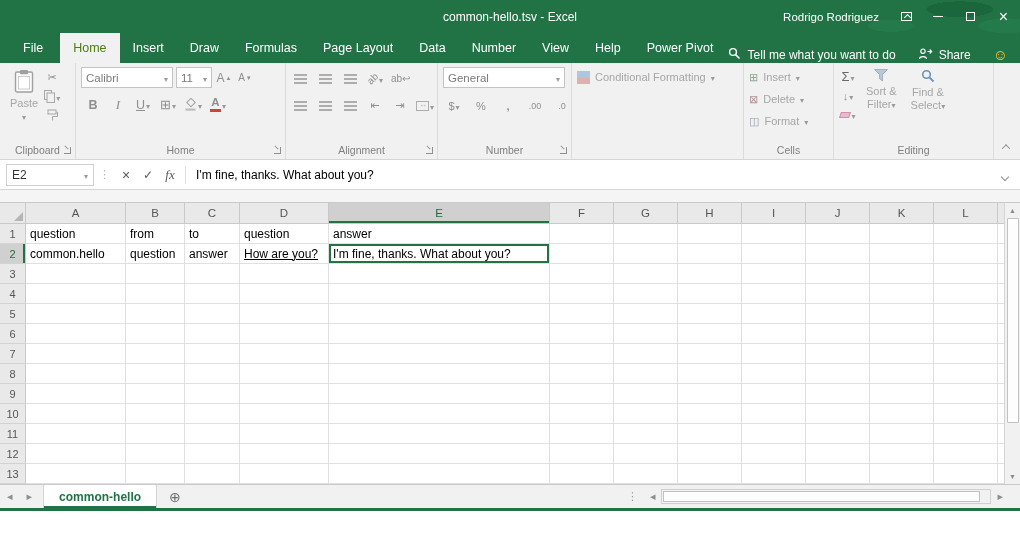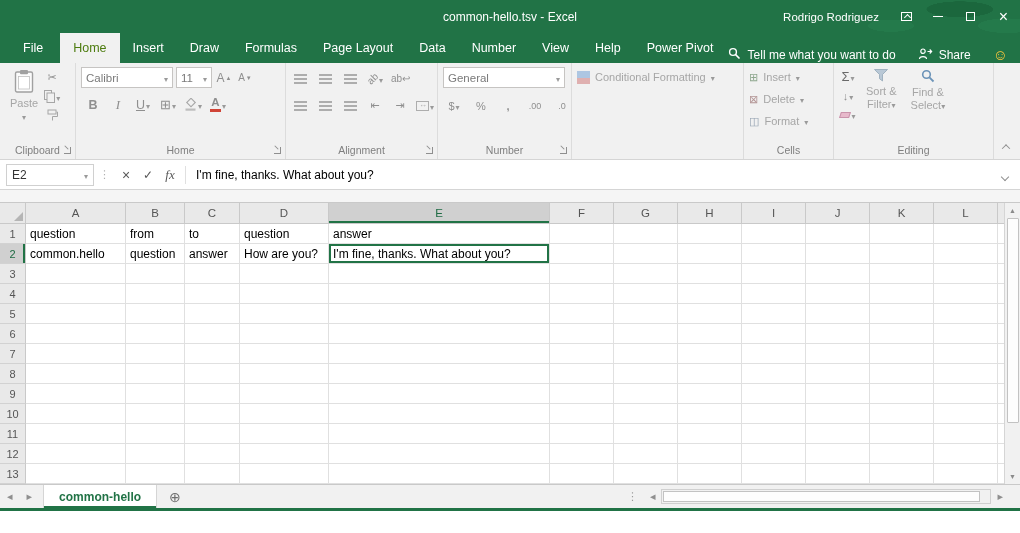--- a/index.html
+++ b/index.html
@@ -461,21 +461,21 @@
           <div class="cell" style="width: 64px;"></div>
           <div class="cell" style="width: 64px;"></div>
           <div class="cell" style="width: 64px;"></div>
           <div class="cell fill"></div>
         </div>
         <div class="g-row">
           <div class="rh sel">2</div>
           <div class="cell" style="width: 100px;">common.hello</div>
           <div class="cell" style="width: 59px;">question</div>
           <div class="cell" style="width: 55px;">answer</div>
-          <div class="cell" style="width: 89px;">How are you?</div>
+          <div class="cell" style="width: 89px; text-decoration: underline;">How are you?</div>
           <div class="cell active" style="width: 221px;">I'm fine, thanks. What about you?</div>
           <div class="cell" style="width: 64px;"></div>
           <div class="cell" style="width: 64px;"></div>
           <div class="cell" style="width: 64px;"></div>
           <div class="cell" style="width: 64px;"></div>
           <div class="cell" style="width: 64px;"></div>
           <div class="cell" style="width: 64px;"></div>
           <div class="cell" style="width: 64px;"></div>
           <div class="cell fill"></div>
         </div>

